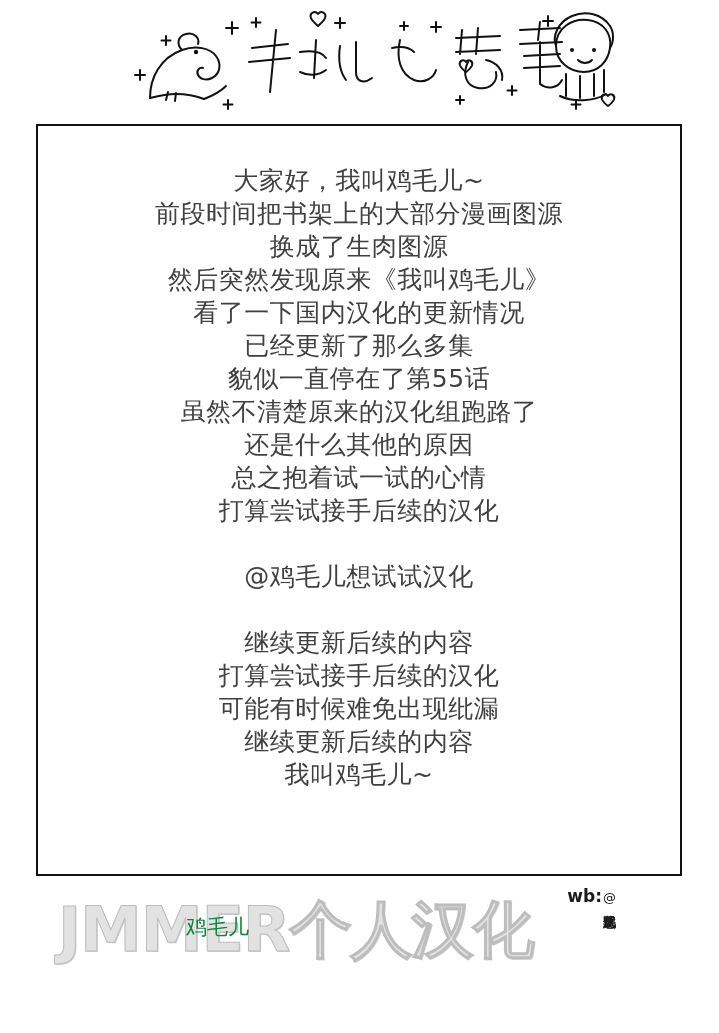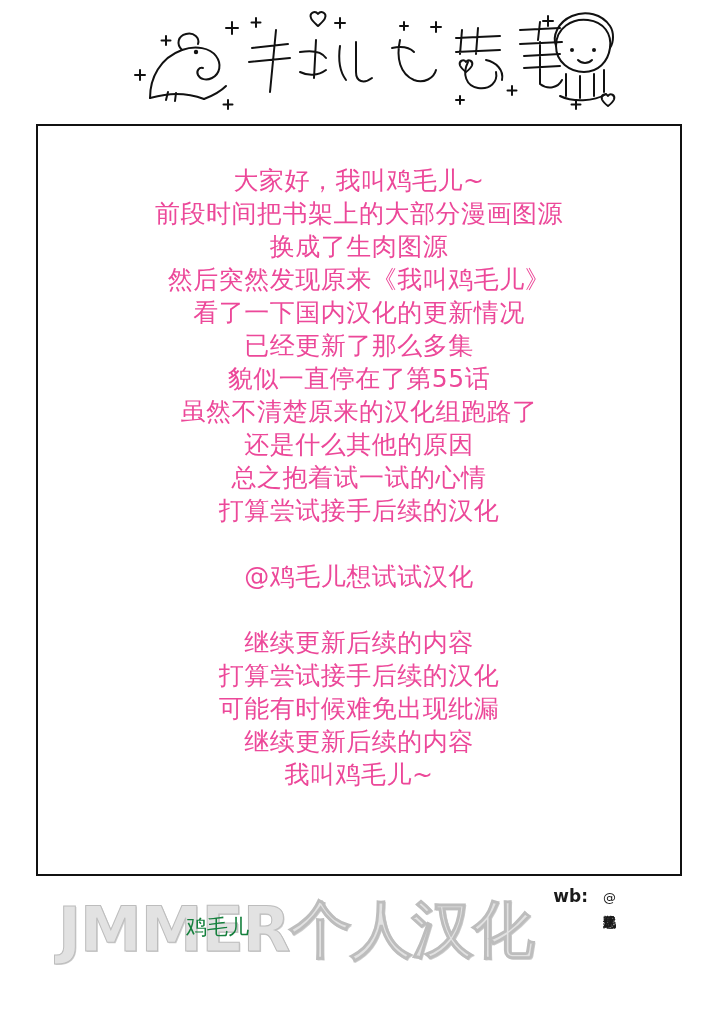--- a/index.html
+++ b/index.html
@@ -41,21 +41,21 @@
   }
   .note-inner {
     padding-top: 38px;
     text-align: center;
   }
   .note-line {
     font-family: "DejaVu Sans", sans-serif;
     font-size: 25px;
     line-height: 33px;
     letter-spacing: 0.5px;
-    color: #ec4899;
+    color: #404040;
     white-space: pre;
   }
   .note-line.blank {
     height: 33px;
   }
   .note-line.handle {
     font-size: 25px;
   }
 
   
@@ -83,21 +83,21 @@
     position: absolute;
     left: 186px;
     top: 35px;
     font-family: "DejaVu Sans", sans-serif;
     font-size: 21px;
     color: #15803d;
     white-space: nowrap;
   }
   .credit-wb {
     position: absolute;
-    right: 58px;
+    right: 44px;
     top: 8px;
     font-family: "DejaVu Sans", sans-serif;
     font-size: 17px;
     font-weight: bold;
     color: #1a1a1a;
   }
   .credit-vertical {
     position: absolute;
     right: 30px;
     top: 12px;

